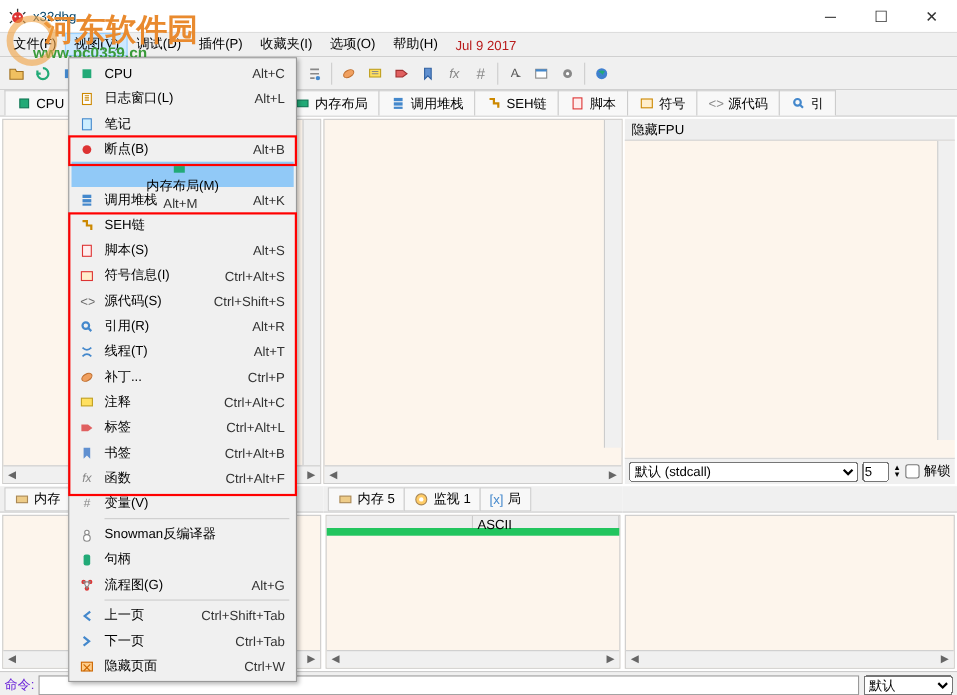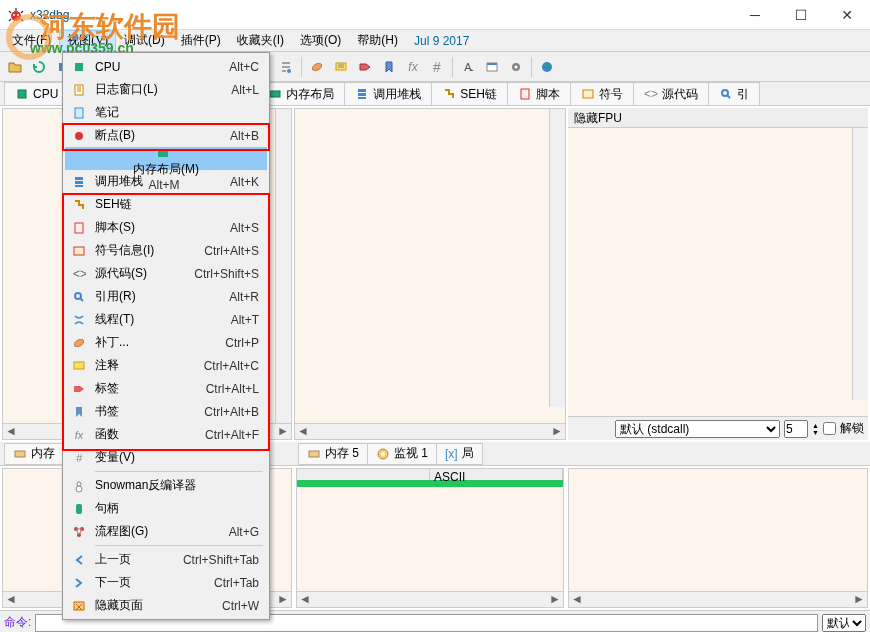--- a/index.html
+++ b/index.html
@@ -12,58 +12,58 @@
 .titlebar .win-btn { width: 46px; height: 30px; display: flex; align-items: center; justify-content: center; color: #333; font-size: 14px; cursor: pointer; }
 
 .watermark { position: absolute; top: 8px; left: 0; z-index: 5; pointer-events: none; }
 .watermark .big { font-size: 28px; font-weight: bold; color: #e98a2e; padding-left: 40px; font-family: Liberation Serif, serif; }
 .watermark .url { font-size: 14px; color: #3a9b3a; font-weight: bold; padding-left: 30px; margin-top: -6px; }
 .watermark .ring { position: absolute; top: 6px; left: 6px; width: 46px; height: 46px; border: 6px solid #f0a040; border-radius: 50%; opacity: 0.6; }
 
 .menubar { height: 22px; background: #f0f0f0; display: flex; align-items: center; padding: 0 4px; border-bottom: 1px solid #ccc; }
 .menubar .menu-item { padding: 2px 8px; cursor: pointer; }
 .menubar .menu-item.active { background: #cce8ff; border: 1px solid #99d1ff; padding: 1px 7px; font-family: Liberation Serif, serif; }
-.menubar .date { padding: 2px 8px; color: #0369a1; }
+.menubar .date { padding: 2px 8px; color: #b91c1c; }
 
 .toolbar { height: 30px; background: #f0f0f0; display: flex; align-items: center; padding: 0 4px; border-bottom: 1px solid #ccc; gap: 2px; }
 .toolbar .tb-btn { width: 22px; height: 22px; display: flex; align-items: center; justify-content: center; cursor: pointer; }
 .toolbar .sep { width: 1px; height: 20px; background: #ccc; margin: 0 2px; }
 
 .tabbar { height: 24px; background: #f0f0f0; display: flex; align-items: center; padding: 0 4px; border-bottom: 1px solid #ccc; gap: 0; }
 .tabbar .tab { display: flex; align-items: center; padding: 2px 10px; border: 1px solid #ccc; border-bottom: none; background: #f8f8f8; cursor: pointer; gap: 4px; height: 23px; margin-right: -1px; }
 .tabbar .tab .icon { width: 14px; height: 14px; }
 
 .main { display: flex; height: 336px; }
 .panel { border: 1px solid #ccc; background: #fdf5ec; position: relative; }
 .panel-left { width: 290px; margin: 2px; }
 .panel-mid { flex: 1; margin: 2px 0 2px 0; display: flex; flex-direction: column; }
 .panel-right { width: 300px; margin: 2px; display: flex; flex-direction: column; }
 .panel-right .header { height: 20px; background: #eee; border-bottom: 1px solid #ccc; padding: 2px 6px; }
 .panel-right .body { flex: 1; background: #fdf5ec; }
 .panel-right .footer { height: 24px; background: #f0f0f0; border-top: 1px solid #ccc; display: flex; align-items: center; padding: 2px 4px; gap: 4px; }
-.panel-right .footer select { font-size: 12px; flex: 1; margin-left: 43px; }
+.panel-right .footer select { font-size: 12px; flex: 1; }
 .panel-right .footer input[type=text] { width: 24px; font-size: 12px; }
 .scrollbar-h { height: 16px; background: #f0f0f0; border-top: 1px solid #ccc; display: flex; }
 .scrollbar-h .arrow { width: 16px; text-align: center; color: #666; cursor: pointer; }
 .scrollbar-v { width: 16px; background: #f0f0f0; border-left: 1px solid #ccc; position: absolute; right: 0; top: 0; bottom: 16px; }
 
 .tabs2 { height: 24px; background: #f0f0f0; display: flex; align-items: center; padding: 0 4px; gap: 0; border-bottom: 1px solid #ccc; }
 .tabs2 .tab { display: flex; align-items: center; padding: 2px 8px; border: 1px solid #ccc; background: #f8f8f8; cursor: pointer; gap: 4px; height: 22px; margin-right: -1px; }
 
 .bottom { display: flex; height: 144px; }
 .bottom .bpanel { border: 1px solid #ccc; background: #fdf5ec; margin: 2px; position: relative; flex: 1; }
 .bottom .bpanel.left { width: 290px; flex: none; }
 .bottom .bpanel.mid .head { height: 18px; background: #eee; border-bottom: 7px solid #22c55e; display: flex; }
 .bottom .bpanel.mid .head .col { border-right: 1px solid #ccc; padding: 1px 4px; flex: 1; }
 .bottom .bpanel.right { width: 300px; flex: none; }
 
 .cmdbar { height: 24px; background: #f0f0f0; border-top: 1px solid #ccc; display: flex; align-items: center; padding: 0 4px; gap: 4px; }
 .cmdbar label { color: #6d28d9; }
 .cmdbar input { flex: 1; height: 18px; border: 1px solid #999; padding: 0 4px; }
-.cmdbar select { height: 18px; width: 44px; }
+.cmdbar select { height: 18px; width: 81px; }
 
 
 .dropdown { position: absolute; top: 52px; left: 62px; width: 208px; background: #f0f0f0; border: 1px solid #999; box-shadow: 2px 2px 4px rgba(0,0,0,0.3); z-index: 100; padding: 2px; }
 .dropdown .dd-item { display: flex; align-items: center; height: 23px; padding: 0 4px; cursor: pointer; }
 .dropdown .dd-item.selected { background: #91c9f7; flex-direction: column; }
 .dropdown .dd-item .icon { width: 20px; height: 16px; display: flex; align-items: center; justify-content: center; margin-right: 6px; }
 .dropdown .dd-item .label { flex: 1; }
 .dropdown .dd-item .shortcut { color: #333; padding-right: 4px; }
 .dropdown .dd-sep { height: 1px; background: #ccc; margin: 2px 4px 2px 30px; }
 

